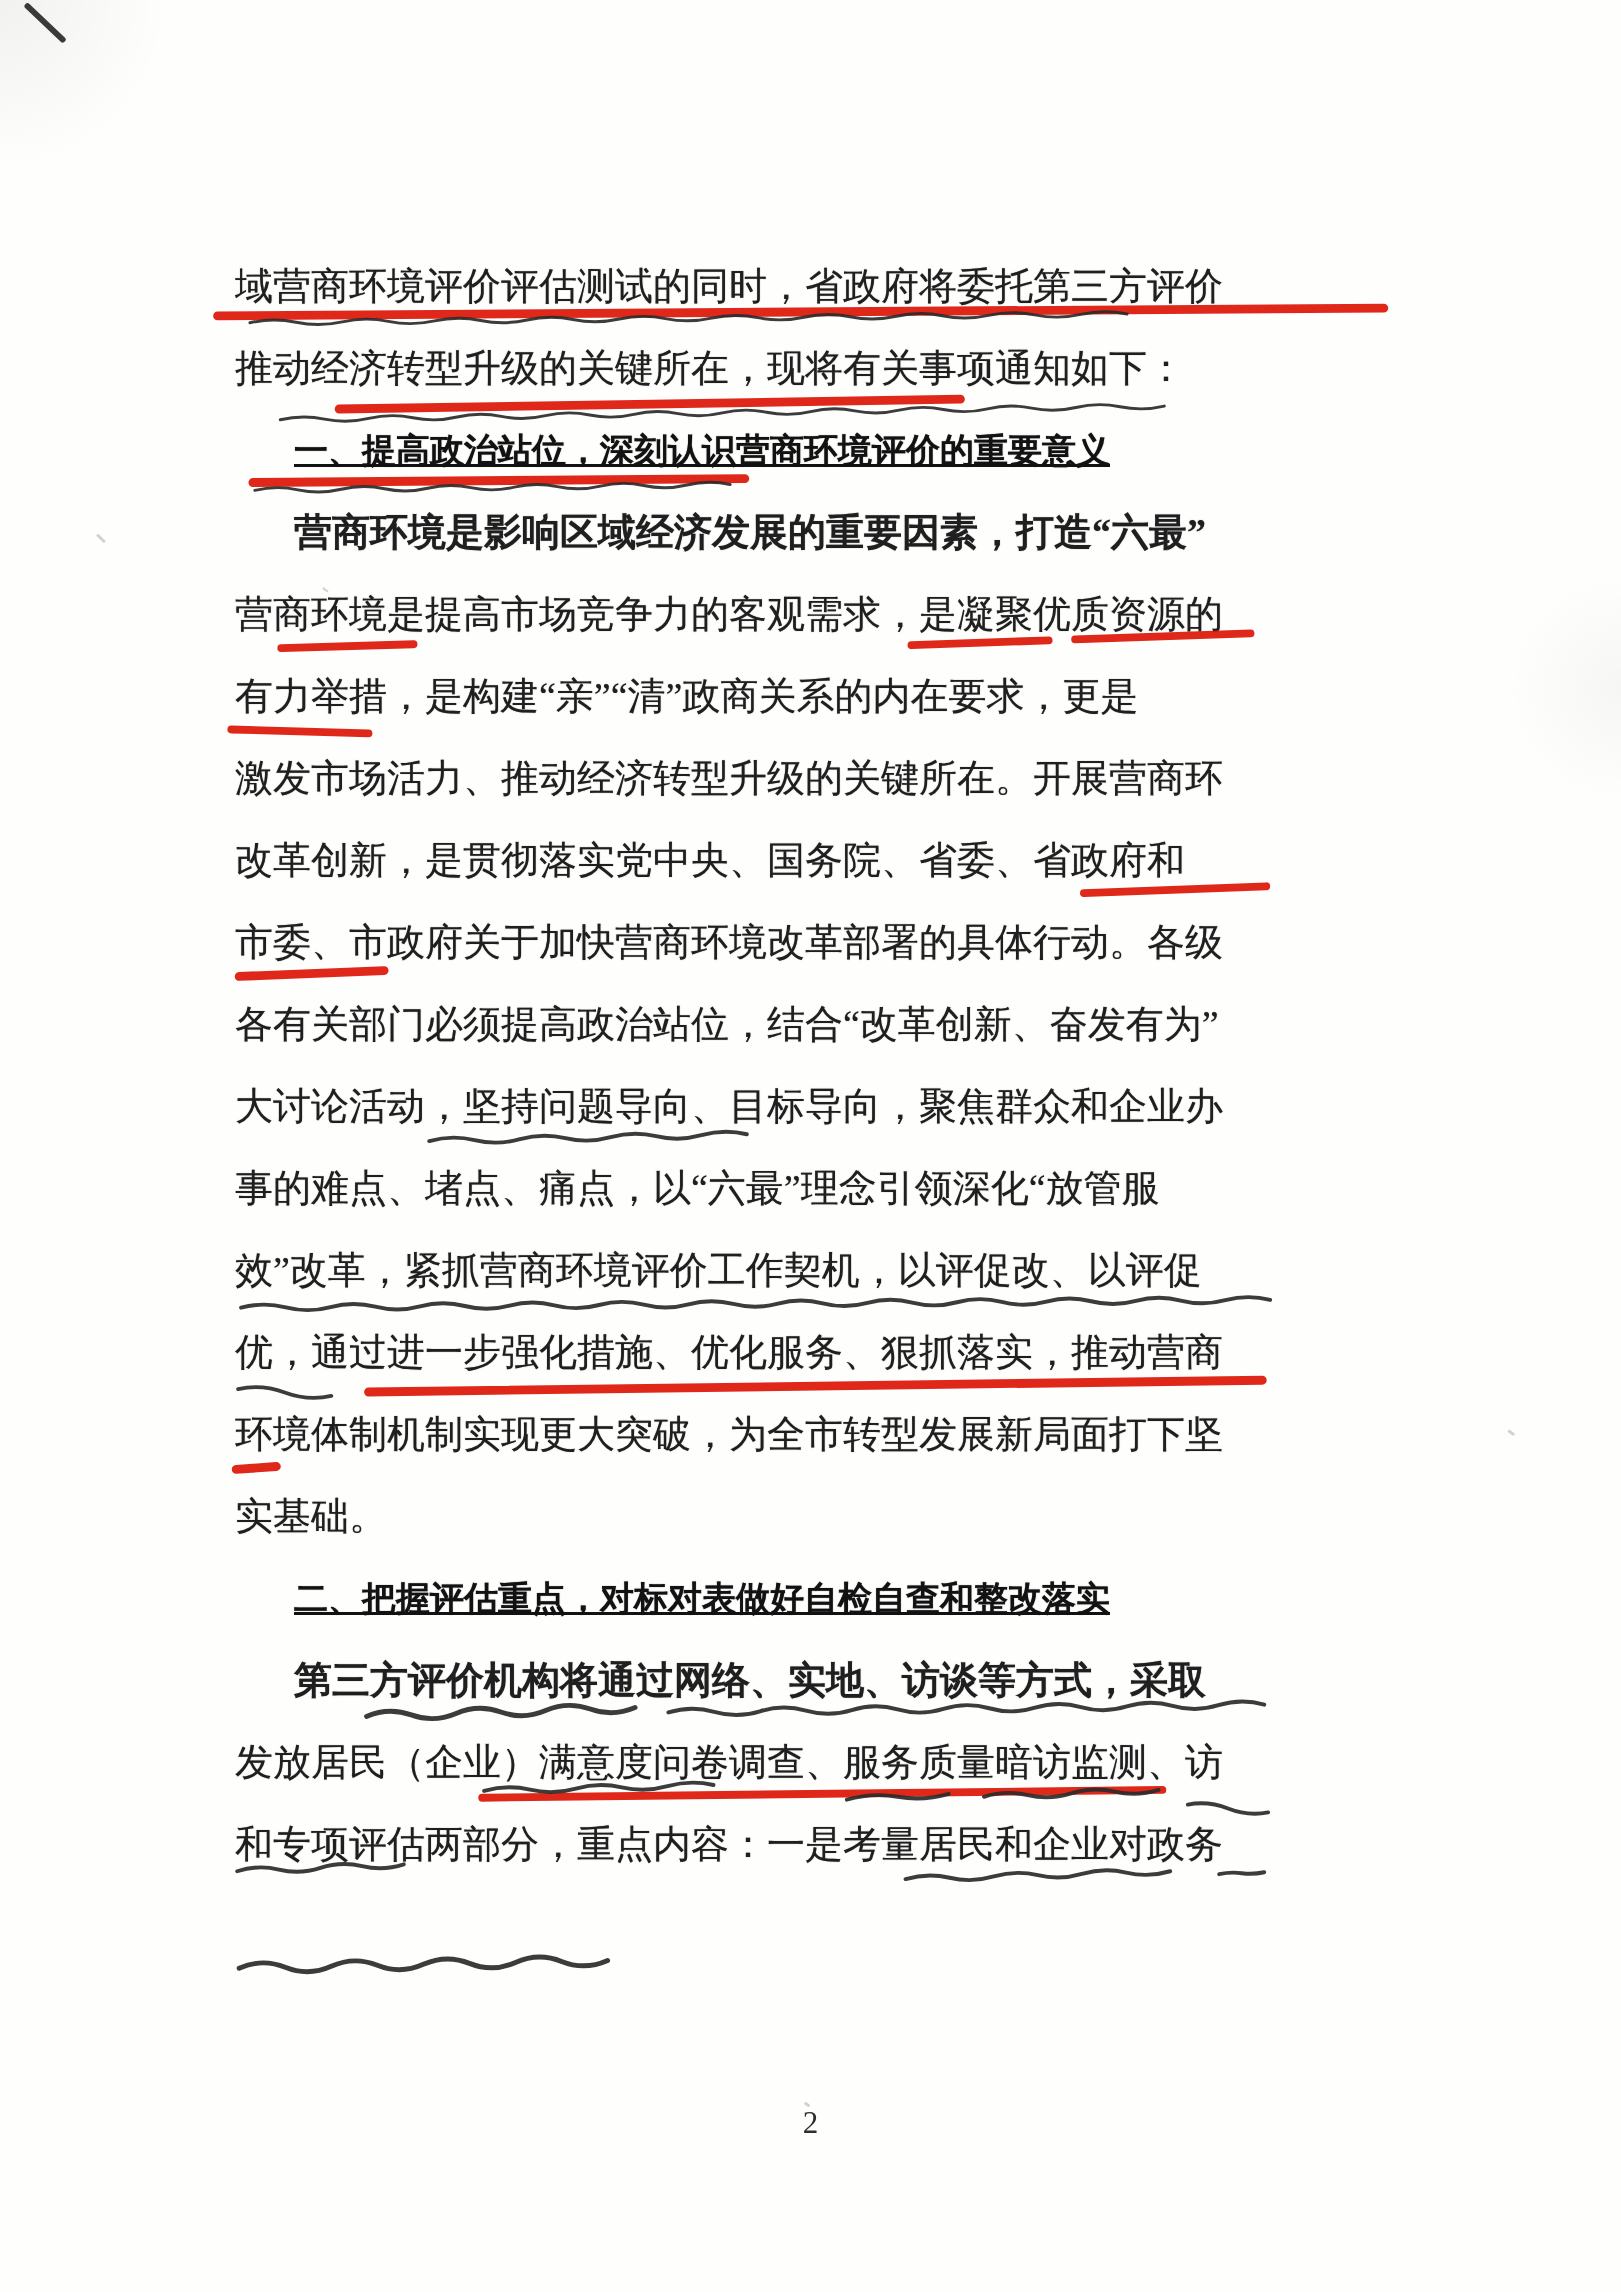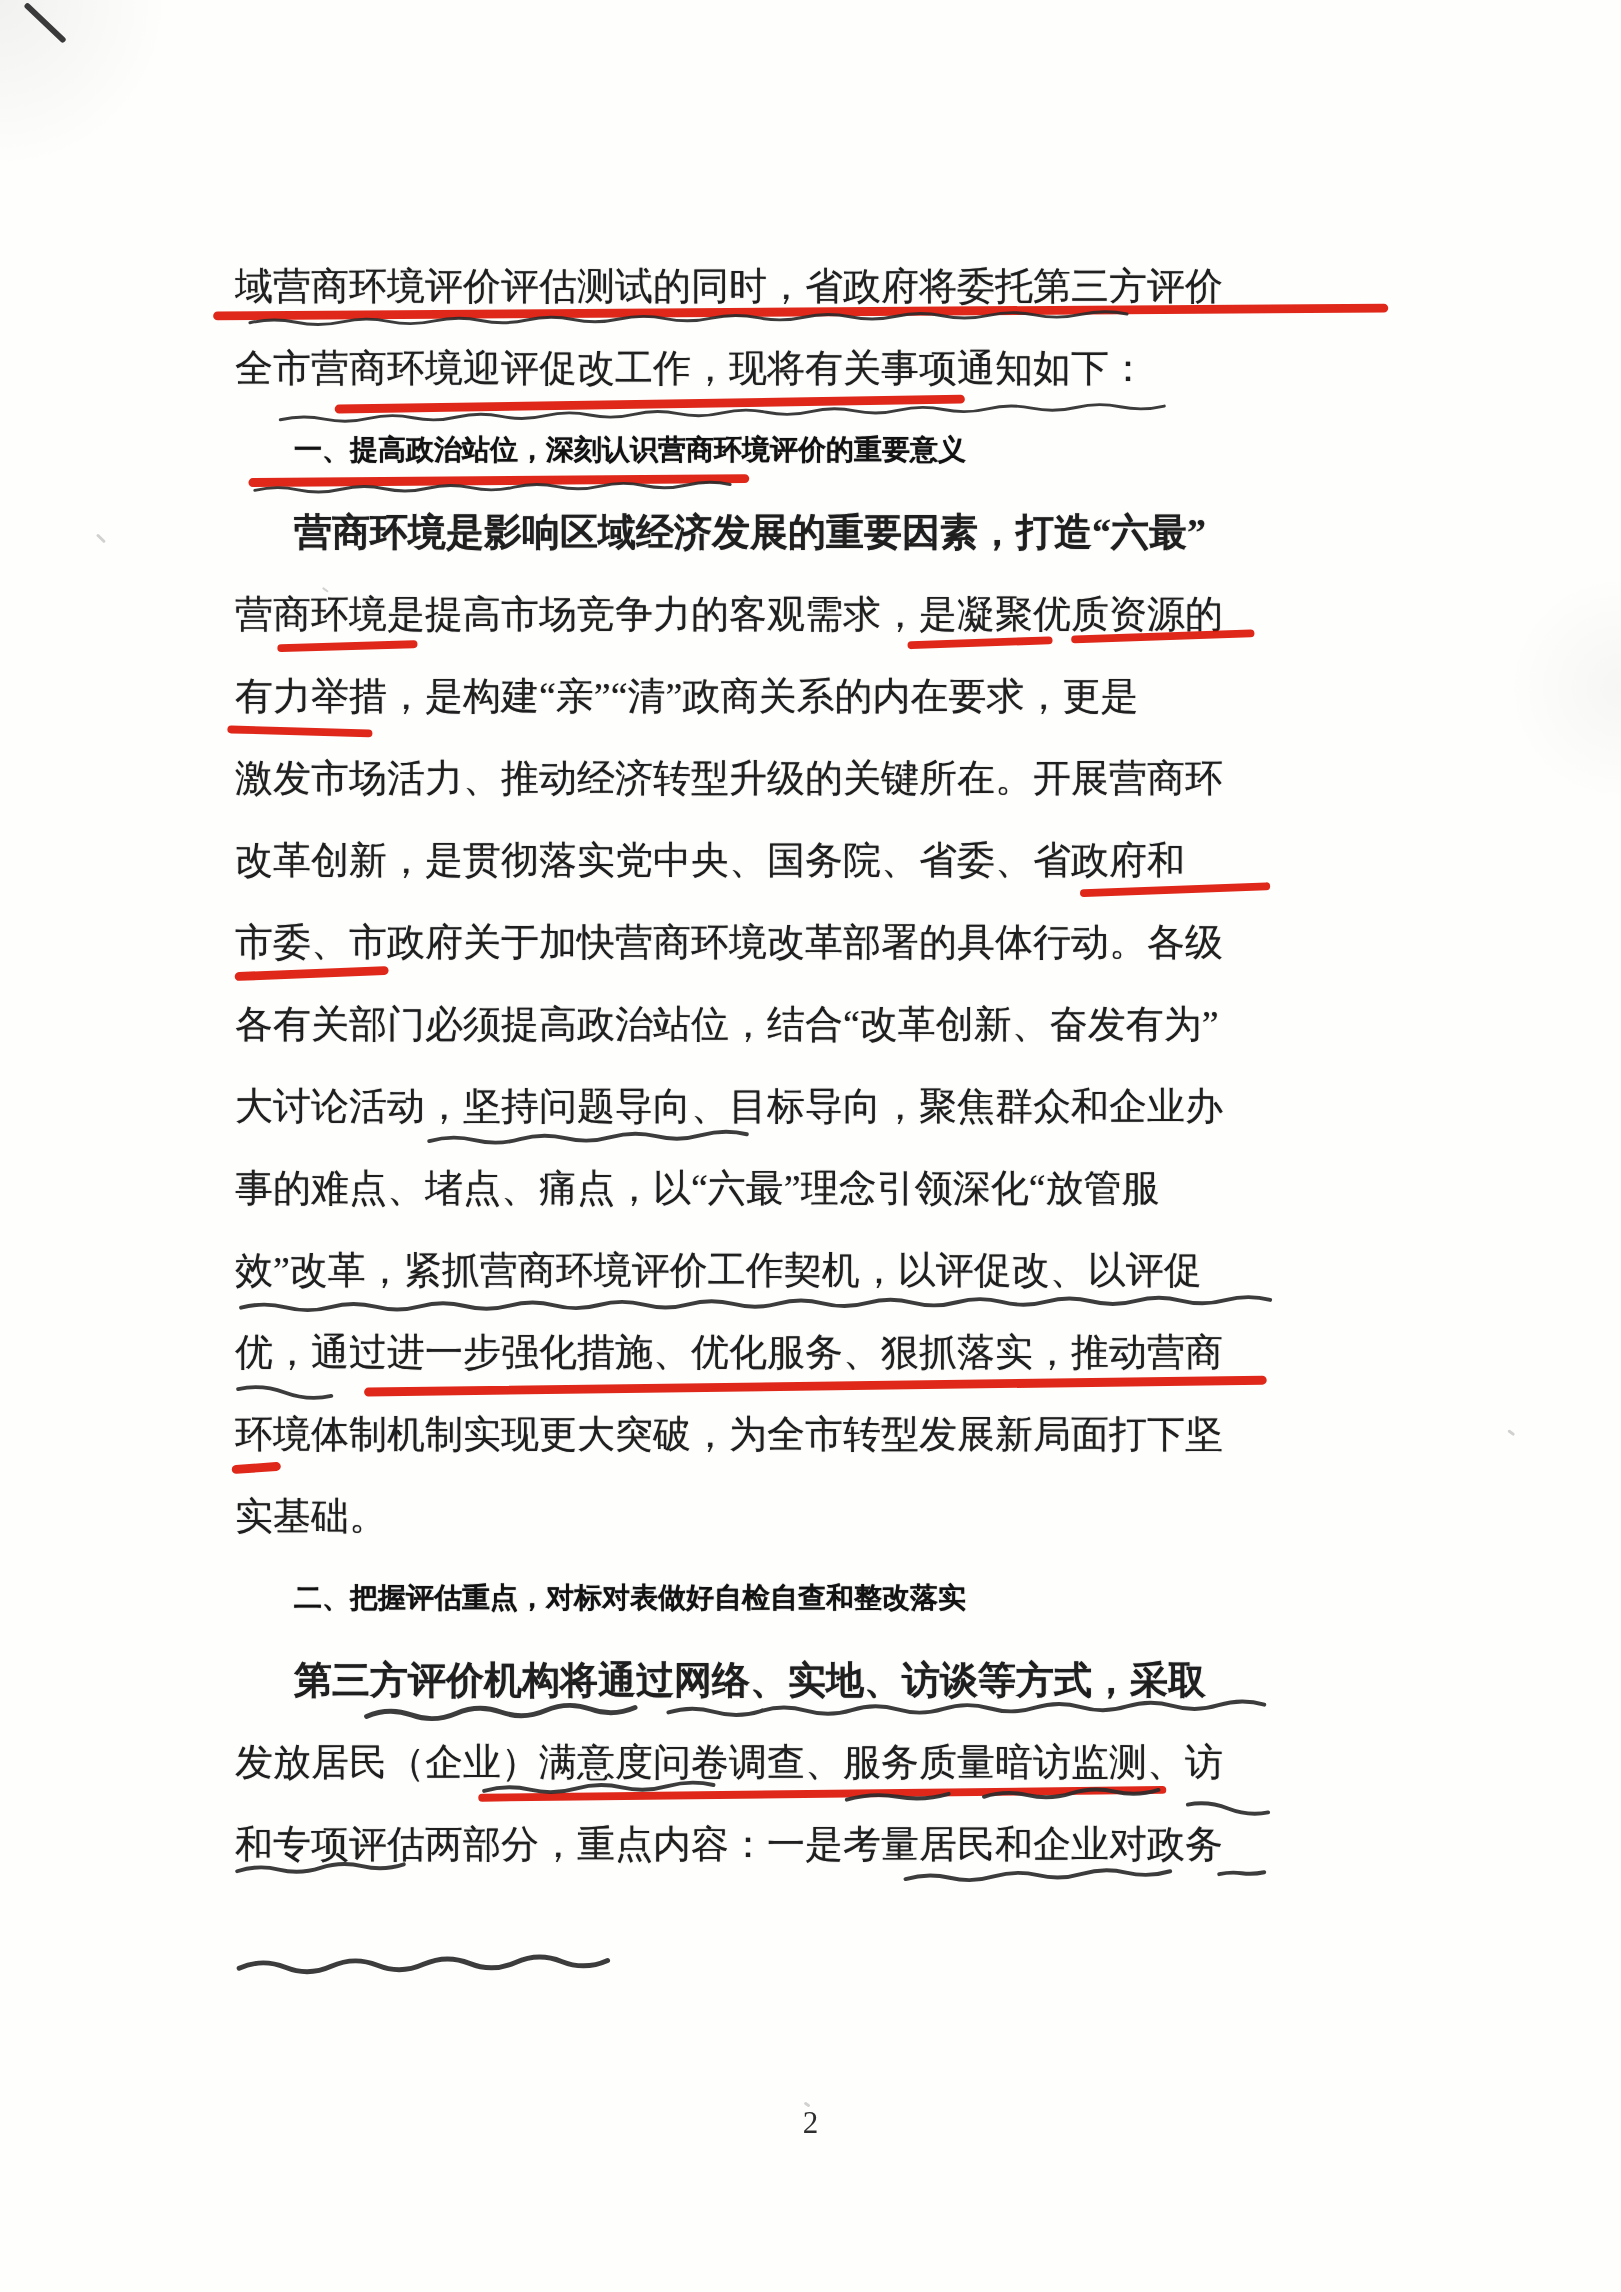--- a/index.html
+++ b/index.html
@@ -13,22 +13,23 @@
   }
   .content{position:absolute;left:235px;top:245px;width:1019px;filter:blur(0.3px);}
   .line{
     height:82px;line-height:82px;font-size:38px;color:#1f1f1f;
     white-space:nowrap;letter-spacing:0;
     text-shadow:0 0 1px rgba(30,30,30,.6);
   }
   .indent{text-indent:59px;font-weight:bold;}
   .heading{
     font-family:"Liberation Sans","DejaVu Sans",sans-serif;
-    font-weight:bold;font-size:28px;color:#121212;
+    font-weight:bold;font-size:34px;color:#121212;
     text-shadow:0 0 1px rgba(10,10,10,.7);
+    text-decoration:underline;
   }
   #ink-layer{position:absolute;left:0;top:0;width:1621px;height:2293px;pointer-events:none;z-index:3;}
   .page-number{
     position:absolute;top:2105px;left:0;width:1621px;text-align:center;
     font-size:31px;color:#2e2e2e;filter:blur(0.3px);
   }
 </style>
 </head>
 <body>
 
@@ -65,21 +66,21 @@
       <path d="M 244 2008 Q 267.5 1997.5 291 2007 Q 314.5 2016.5 338 2006 Q 361.5 1995.5 385 2005 Q 408.5 2014.5 432 2004 Q 455.5 1993.5 479 2003 Q 502.5 2012.5 526 2002 Q 549.5 1991.5 573 2001 Q 596.5 2010.5 620 2000" fill="none" stroke="#2b2b2b" stroke-width="5" stroke-linecap="round" opacity="0.92"></path>
       <line x1="28" y1="6" x2="64" y2="40" stroke="#2b2b2b" stroke-width="6" stroke-linecap="round" opacity="0.92"></line>
       <line x1="100" y1="546" x2="106" y2="552" stroke="#c6c6c6" stroke-width="3" stroke-linecap="round" opacity="0.8"></line>
       <line x1="330" y1="600" x2="334" y2="603" stroke="#c6c6c6" stroke-width="2" stroke-linecap="round" opacity="0.8"></line>
       <line x1="1540" y1="1460" x2="1544" y2="1463" stroke="#c6c6c6" stroke-width="3" stroke-linecap="round" opacity="0.8"></line>
       <line x1="822" y1="2146" x2="825" y2="2148" stroke="#c6c6c6" stroke-width="3" stroke-linecap="round" opacity="0.8"></line>
     </svg>
 
   <div class="content">
     <div class="line">域营商环境评价评估测试的同时，省政府将委托第三方评价</div>
-    <div class="line">全市营商环境迎评促改工作，现将有关事项通知如下：</div>
+    <div class="line">推动经济转型升级的关键所在，现将有关事项通知如下：</div>
     <div class="line heading indent">一、提高政治站位，深刻认识营商环境评价的重要意义</div>
     <div class="line indent">营商环境是影响区域经济发展的重要因素，打造“六最”</div>
     <div class="line">营商环境是提高市场竞争力的客观需求，是凝聚优质资源的</div>
     <div class="line">有力举措，是构建“亲”“清”政商关系的内在要求，更是</div>
     <div class="line">激发市场活力、推动经济转型升级的关键所在。开展营商环</div>
     <div class="line">改革创新，是贯彻落实党中央、国务院、省委、省政府和</div>
     <div class="line">市委、市政府关于加快营商环境改革部署的具体行动。各级</div>
     <div class="line">各有关部门必须提高政治站位，结合“改革创新、奋发有为”</div>
     <div class="line">大讨论活动，坚持问题导向、目标导向，聚焦群众和企业办</div>
     <div class="line">事的难点、堵点、痛点，以“六最”理念引领深化“放管服</div>

